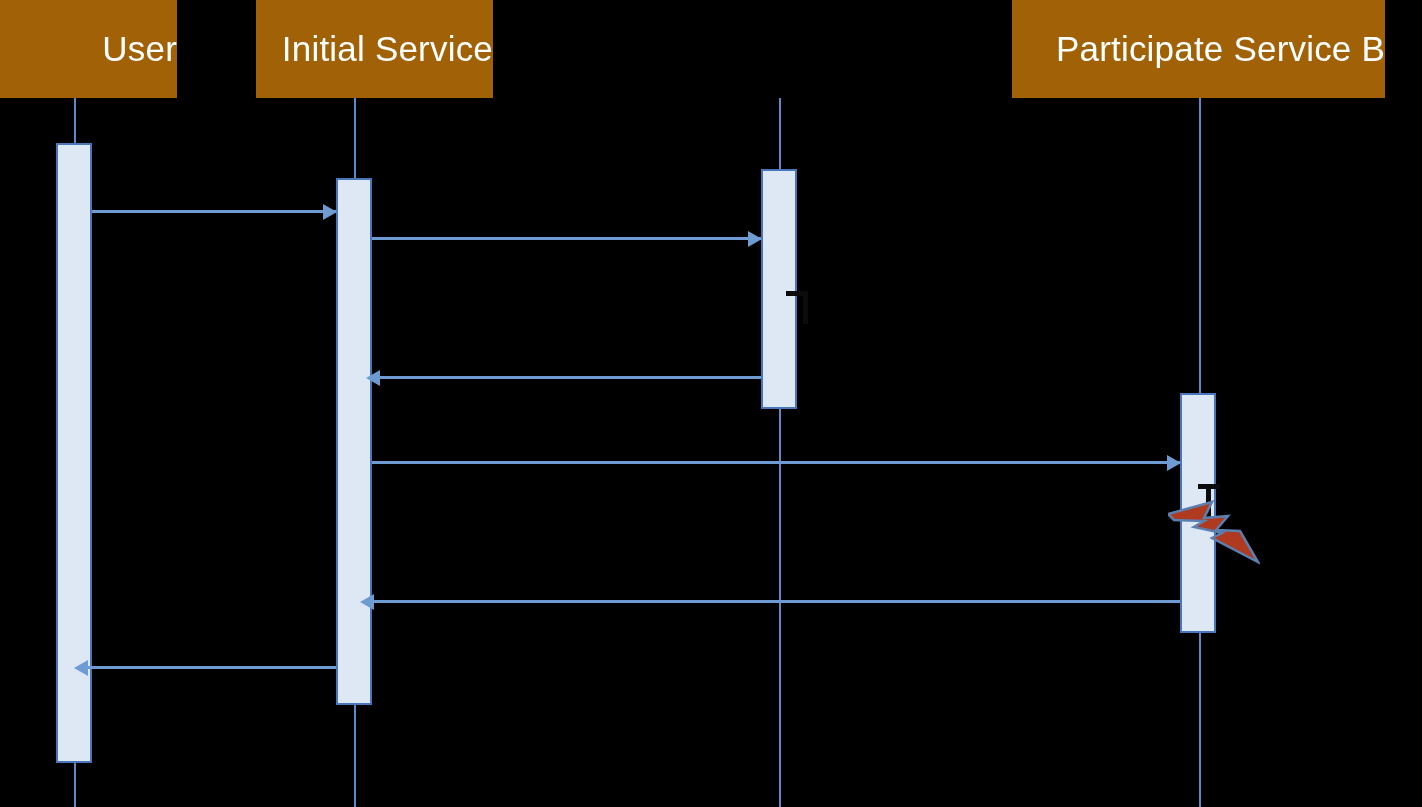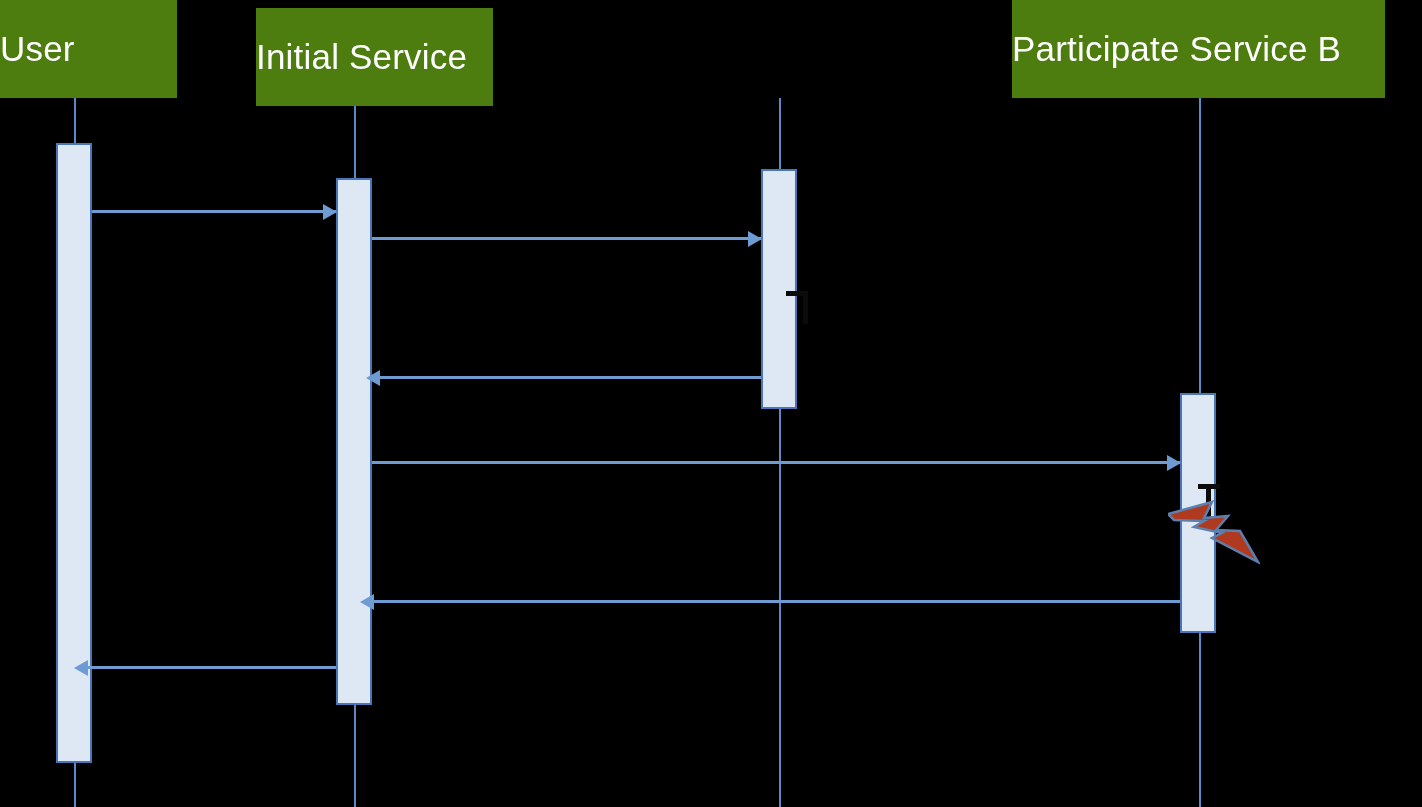--- a/index.html
+++ b/index.html
@@ -13,24 +13,24 @@
   }
   #canvas {
     position: relative;
     width: 1422px;
     height: 807px;
     background: #000000;
     overflow: hidden;
   }
   .participant-box {
     position: absolute;
-    background: #4d7c0f;
+    background: #a16207;
     display: flex;
     align-items: center;
-    justify-content: flex-start;
+    justify-content: flex-end;
     box-sizing: border-box;
   }
   .participant-label {
     color: #FFFFFF;
     font-size: 35px;
     font-weight: 400;
     letter-spacing: 0.2px;
     white-space: nowrap;
     font-family: "Liberation Sans", sans-serif;
   }
@@ -91,21 +91,21 @@
 
   <div class="lifeline" style="left:74px; top:98px; height:709px;"></div>
   <div class="lifeline" style="left:354px; top:98px; height:709px;"></div>
   <div class="lifeline" style="left:779px; top:98px; height:709px;"></div>
   <div class="lifeline" style="left:1199px; top:98px; height:709px;"></div>
 
   <div class="participant-box" style="left:0px; top:0px; width:177px; height:98px;">
     <span class="participant-label">User</span>
   </div>
 
-  <div class="participant-box" style="left:256px; top:0px; width:237px; height:98px;margin-top:8px;">
+  <div class="participant-box" style="left:256px; top:0px; width:237px; height:98px;">
     <span class="participant-label">Initial Service</span>
   </div>
 
 
   <div class="participant-box" style="left:1012px; top:0px; width:373px; height:98px;">
     <span class="participant-label">Participate Service B</span>
   </div>
 
   <div class="activation" style="left:56px; top:143px; width:36px; height:620px;"></div>
   <div class="activation" style="left:336px; top:178px; width:36px; height:527px;"></div>

